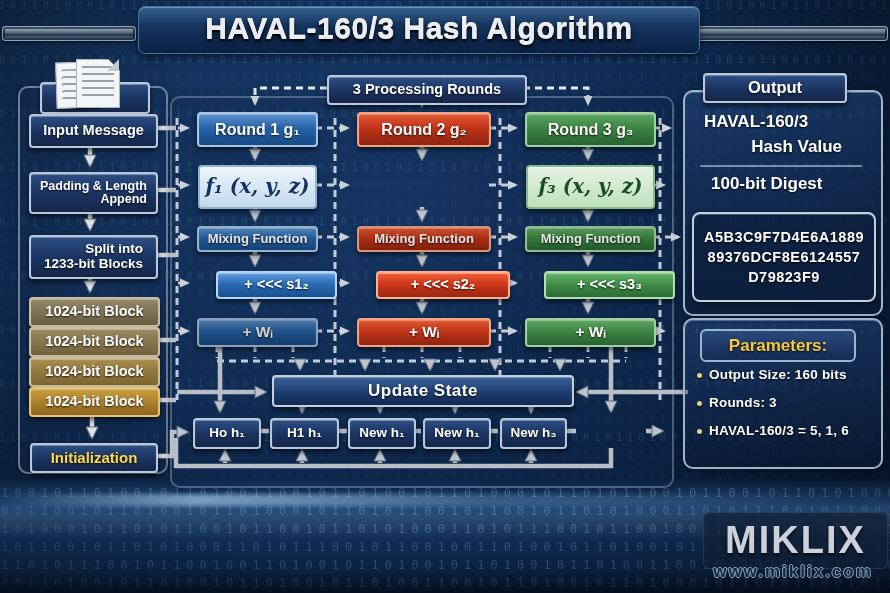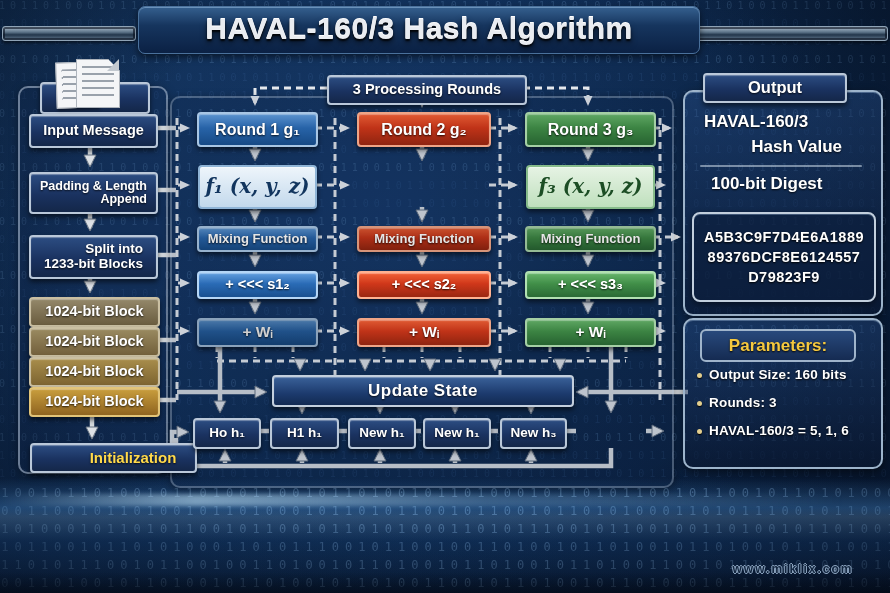--- a/index.html
+++ b/index.html
@@ -45,21 +45,21 @@
   .bx{position:absolute;display:flex;align-items:center;justify-content:center;text-align:right;
     font-weight:bold;color:#fff;border-radius:4px;line-height:1.08;white-space:pre-line;
     box-shadow:0 3px 5px rgba(0,0,0,.55), inset 0 1px 1px rgba(255,255,255,.35);
     text-shadow:0 1px 2px rgba(0,0,0,.8);}
   .navybox{background:linear-gradient(180deg,#2c4d82,#1a3260 55%,#142749);border:2px solid #bac8d9;}
   .c-blue{background:linear-gradient(180deg,#5b93cf,#2763a8 45%,#174a85);border:2px solid #a8c6e4;}
   .c-red{background:linear-gradient(180deg,#e05a33,#c03318 45%,#8f2410);border:2px solid #efa486;}
   .c-green{background:linear-gradient(180deg,#5fa763,#3c8443 45%,#276331);border:2px solid #a4cfa4;}
   .dim1{filter:brightness(.9);}
   .dim2{filter:brightness(.82);}
-  .brt{filter:brightness(1.08);}
+  .brt{filter:brightness(1.08);margin-left:19px;}
   .fb{font-family:"DejaVu Serif","Liberation Serif",serif;font-style:italic;font-size:20px;text-shadow:none;}
   .f-blue{background:linear-gradient(180deg,#eef5fb,#c3d9ec);color:#12355e;border:2px solid #8fb4d6;}
   .f-red{background:linear-gradient(180deg,#fbe3bb,#f3c083);color:#8c1d0a;border:2px solid #cf6a33;}
   .f-green{background:linear-gradient(180deg,#e6f3e4,#bfe0bd);color:#1c4d24;border:2px solid #86bb8a;}
   .blk{border:2px solid #cabfa2;}
   .blk1{background:linear-gradient(180deg,#94886a,#6a5c3f);}
   .blk2{background:linear-gradient(180deg,#9a8a60,#73603c);}
   .blk3{background:linear-gradient(180deg,#a88d4b,#7d6431);}
   .blk4{background:linear-gradient(180deg,#c99e3d,#8f6420);border-color:#e2c478;}
   .update{background:linear-gradient(180deg,#3a6199,#1c3a6d 60%,#122a52);border:2px solid #c3cfdd;}
@@ -81,21 +81,21 @@
   
   .sheet{position:absolute;background:#f4f5f7;border:1px solid #aeb4bc;box-shadow:1px 2px 3px rgba(0,0,0,.5);}
   .sheet .lines{position:absolute;left:5px;right:5px;top:6px;bottom:6px;
     background:repeating-linear-gradient(180deg,#99a1ab 0 2px,transparent 2px 7px);}
   .dogear{position:absolute;width:0;height:0;border-style:solid;}
 
   
   .logo-panel{position:absolute;left:703px;top:512px;width:183px;height:55px;border-radius:6px;
     background:rgba(15,30,52,.72);border:1px solid rgba(255,255,255,.10);display:flex;align-items:center;justify-content:center;}
   .logo-text{font-size:38px;font-weight:bold;color:#ccd1d9;letter-spacing:2px;text-shadow:0 2px 3px rgba(0,0,0,.7);}
-  .logo-url{position:absolute;left:700px;top:562px;width:186px;text-align:center;font-size:12px;font-weight:bold;
+  .logo-url{position:absolute;left:700px;top:562px;width:186px;text-align:center;font-size:17px;font-weight:bold;
     letter-spacing:2px;color:#13263f;
     text-shadow:-1px 0 #8aa2bd,1px 0 #8aa2bd,0 -1px #8aa2bd,0 1px #8aa2bd;}
 
   svg.flow{position:absolute;left:0;top:0;pointer-events:none;}
   path.s{stroke:#d5dade;stroke-width:4.5;fill:none;}
   path.d{stroke:#e6e9ed;stroke-width:3;fill:none;stroke-dasharray:7 5;}
 </style>
 </head>
 <body>
 
@@ -272,21 +272,21 @@
 
   <div class="bx navybox" style="left:29px;top:114px;width:125px;height:30px;font-size:14.5px;">Input Message</div>
   <div class="bx navybox" style="left:29px;top:172px;width:125px;height:38px;font-size:12.5px;">Padding &amp; Length
 Append</div>
   <div class="bx navybox" style="left:29px;top:235px;width:125px;height:40px;font-size:13.5px;">Split into
 1233-bit Blocks</div>
   <div class="bx blk blk1" style="left:29px;top:297px;width:127px;height:26px;font-size:14.5px;">1024-bit Block</div>
   <div class="bx blk blk2" style="left:29px;top:327px;width:127px;height:26px;font-size:14.5px;">1024-bit Block</div>
   <div class="bx blk blk3" style="left:29px;top:357px;width:127px;height:26px;font-size:14.5px;">1024-bit Block</div>
   <div class="bx blk blk4" style="left:29px;top:387px;width:127px;height:26px;font-size:14.5px;">1024-bit Block</div>
-  <div class="bx navybox" style="left:30px;top:443px;width:124px;height:26px;font-size:15px;color:#ffd94a;padding-left:39px;">Initialization</div>
+  <div class="bx navybox" style="left:30px;top:443px;width:124px;height:26px;font-size:15px;color:#ffd94a;">Initialization</div>
 
   <div class="bx navybox" style="left:327px;top:75px;width:196px;height:26px;font-size:14.5px;">3 Processing Rounds</div>
 
   <div class="bx c-blue" style="left:197px;top:112px;width:117px;height:31px;font-size:16px;">Round 1 g₁</div>
   <div class="bx fb f-blue" style="left:198px;top:165px;width:115px;height:40px;">f₁ (x, y, z)</div>
   <div class="bx c-blue dim1" style="left:197px;top:226px;width:117px;height:22px;font-size:13px;">Mixing Function</div>
   <div class="bx c-blue brt" style="left:197px;top:271px;width:117px;height:24px;font-size:14.5px;">+ &lt;&lt;&lt; s1₂</div>
   <div class="bx c-blue dim2" style="left:197px;top:318px;width:117px;height:25px;font-size:15.5px;">+ Wᵢ</div>
 
   <div class="bx c-red" style="left:357px;top:112px;width:130px;height:31px;font-size:16px;">Round 2 g₂</div>
@@ -327,15 +327,18 @@
   </div>
   <div class="bullet-row" style="left:697px;top:395px;width:180px;">
     <span class="dot"></span>
     <span class="bullet-label">Rounds: 3</span>
   </div>
   <div class="bullet-row" style="left:697px;top:423px;width:180px;">
     <span class="dot"></span>
     <span class="bullet-label">HAVAL-160/3 = 5, 1, 6</span>
   </div>
 
+  <div class="logo-panel">
+    <span class="logo-text">MIKLIX</span>
+  </div>
   <div class="logo-url">www.miklix.com</div>
 
 </div>
 
 </body></html>

